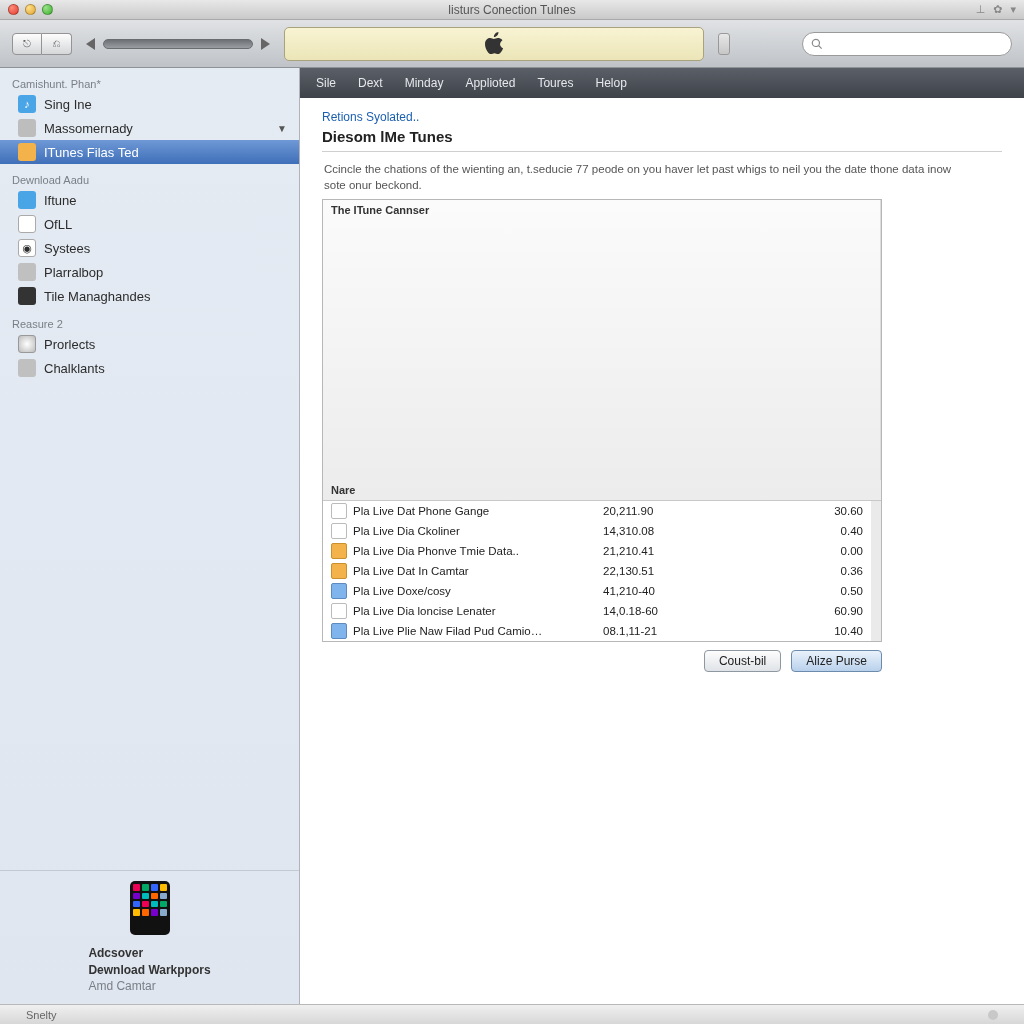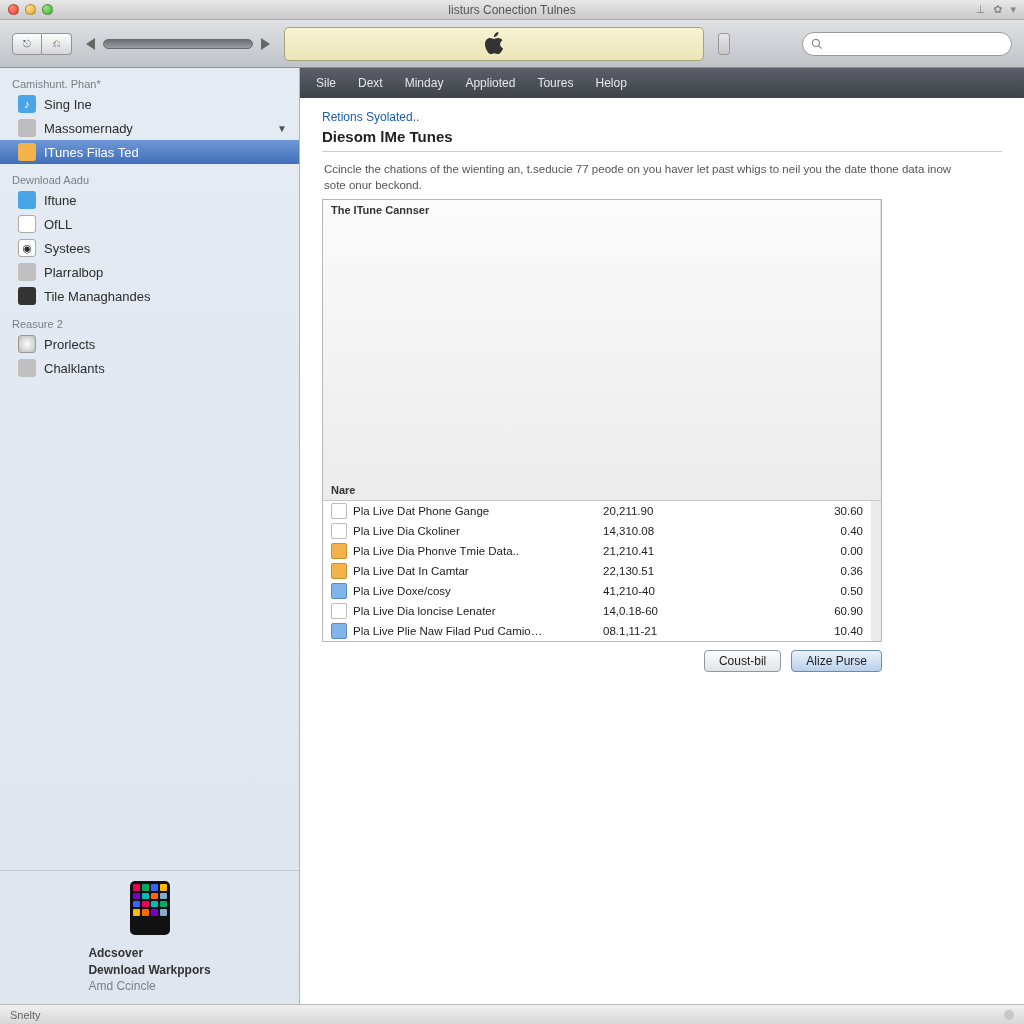--- a/index.html
+++ b/index.html
@@ -126,21 +126,21 @@
 
   .btnrow{display:flex;justify-content:flex-end;gap:10px;width:560px;padding-top:8px;}
   .osxbtn{
     padding:3px 14px;font-size:12px;color:#222;
     background:linear-gradient(#fdfdfd,#dfe3e7);
     border:1px solid #8f97a0;border-radius:4px;
   }
   .osxbtn.primary{background:linear-gradient(#eaf2fb,#b9d1ec);border-color:#6d8cad;}
 
   
-  .statusbar{height:20px;background:linear-gradient(#f0f0f0,#d7d7d7);border-top:1px solid #b8b8b8;display:flex;align-items:center;padding:0 10px;font-size:11px;color:#666;}
+  .statusbar{height:20px;background:linear-gradient(#f0f0f0,#d7d7d7);border-top:1px solid #b8b8b8;display:flex;align-items:center;padding:0 26px;font-size:11px;color:#666;}
   .statusbar .dot{margin-left:auto;width:10px;height:10px;border-radius:50%;background:#c8c8c8;}
 </style>
 </head>
 <body>
 
 <div class="titlebar">
   <div class="traffic">
     <div class="tl red"></div>
     <div class="tl yellow"></div>
     <div class="tl green"></div>
@@ -256,21 +256,21 @@
           <span></span>
           <span></span>
         <span></span>
           <span></span>
           <span></span>
           <span></span>
       </div>
       <div class="sb-bottom-text">
         <div class="bold">Adcsover</div>
         <div class="bold">Dewnload Warkppors</div>
-        <div class="sub">Amd Ccincle</div>
+        <div class="sub">Amd Camtar</div>
       </div>
     </div>
   </div>
 
   <div class="main">
     <div class="menubar">
       <span>Sile</span>
       <span>Dext</span>
       <span>Minday</span>
       <span>Applioted</span>

